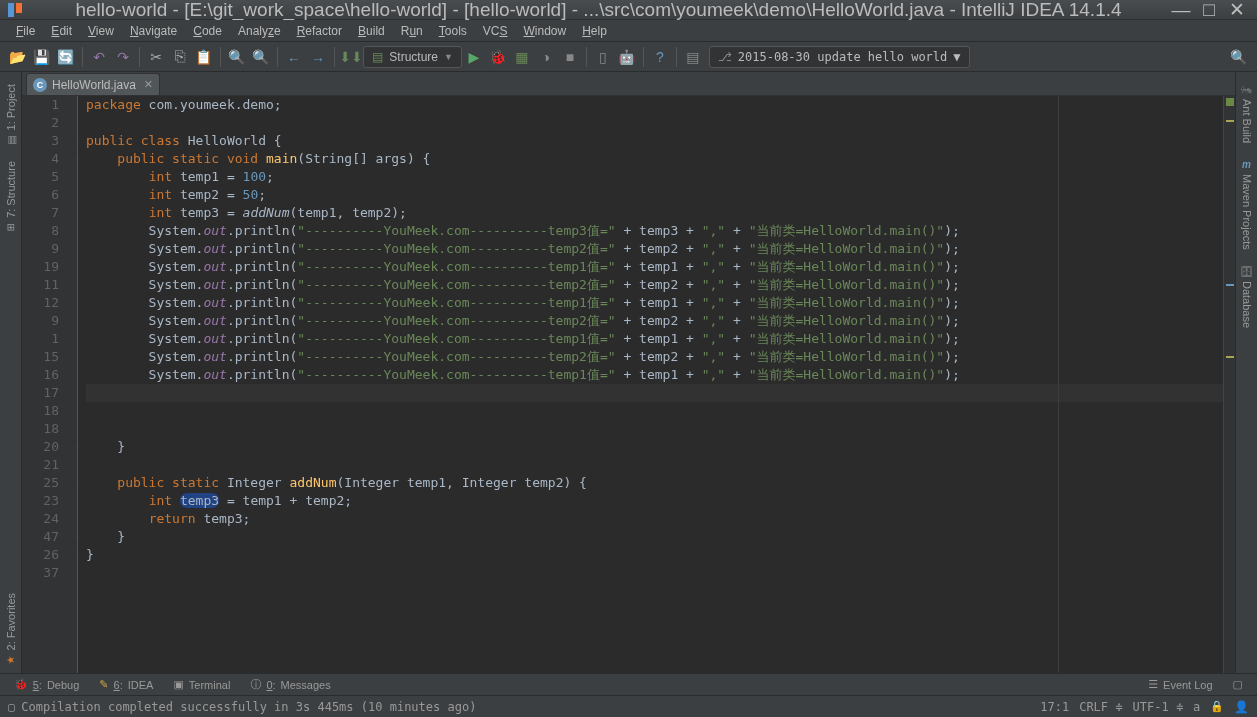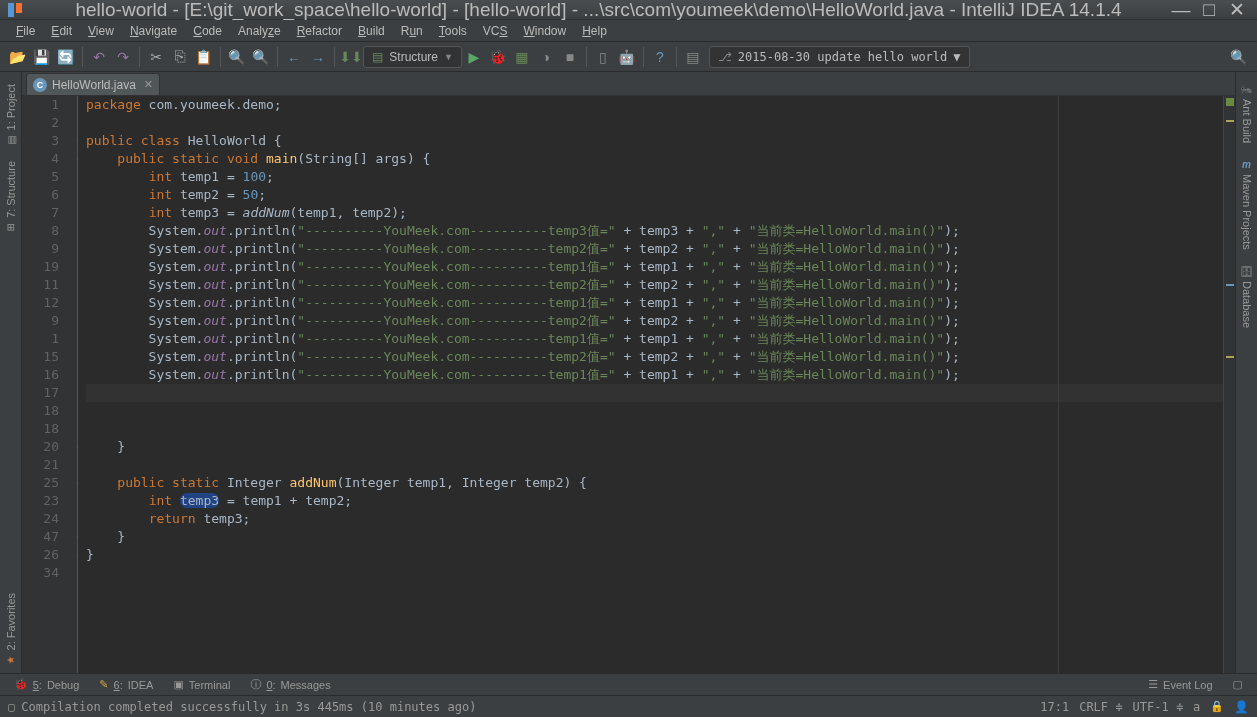--- a/index.html
+++ b/index.html
@@ -322,21 +322,21 @@
           <div>17</div>
           <div>18</div>
           <div>18</div>
           <div>20</div>
           <div>21</div>
           <div>25</div>
           <div>23</div>
           <div>24</div>
           <div>47</div>
           <div>26</div>
-          <div>34</div>
+          <div>37</div>
           <div class="gcol">
             <div class="gmark" style="position: absolute; top: 36px;">⊖</div>
             <div class="gmark" style="position: absolute; top: 54px;">⊖</div>
             <div class="gmark" style="position: absolute; top: 342px;">⊖</div>
             <div class="gmark" style="position: absolute; top: 378px;">⊖</div>
             <div style="position: absolute; top: 378px; right: -10px; color: rgb(96, 99, 102); font-size: 11px;">@</div>
             <div class="gmark" style="position: absolute; top: 432px;">⊖</div>
             <div class="gmark" style="position: absolute; top: 450px;">⊖</div>
           </div>
         </div>

